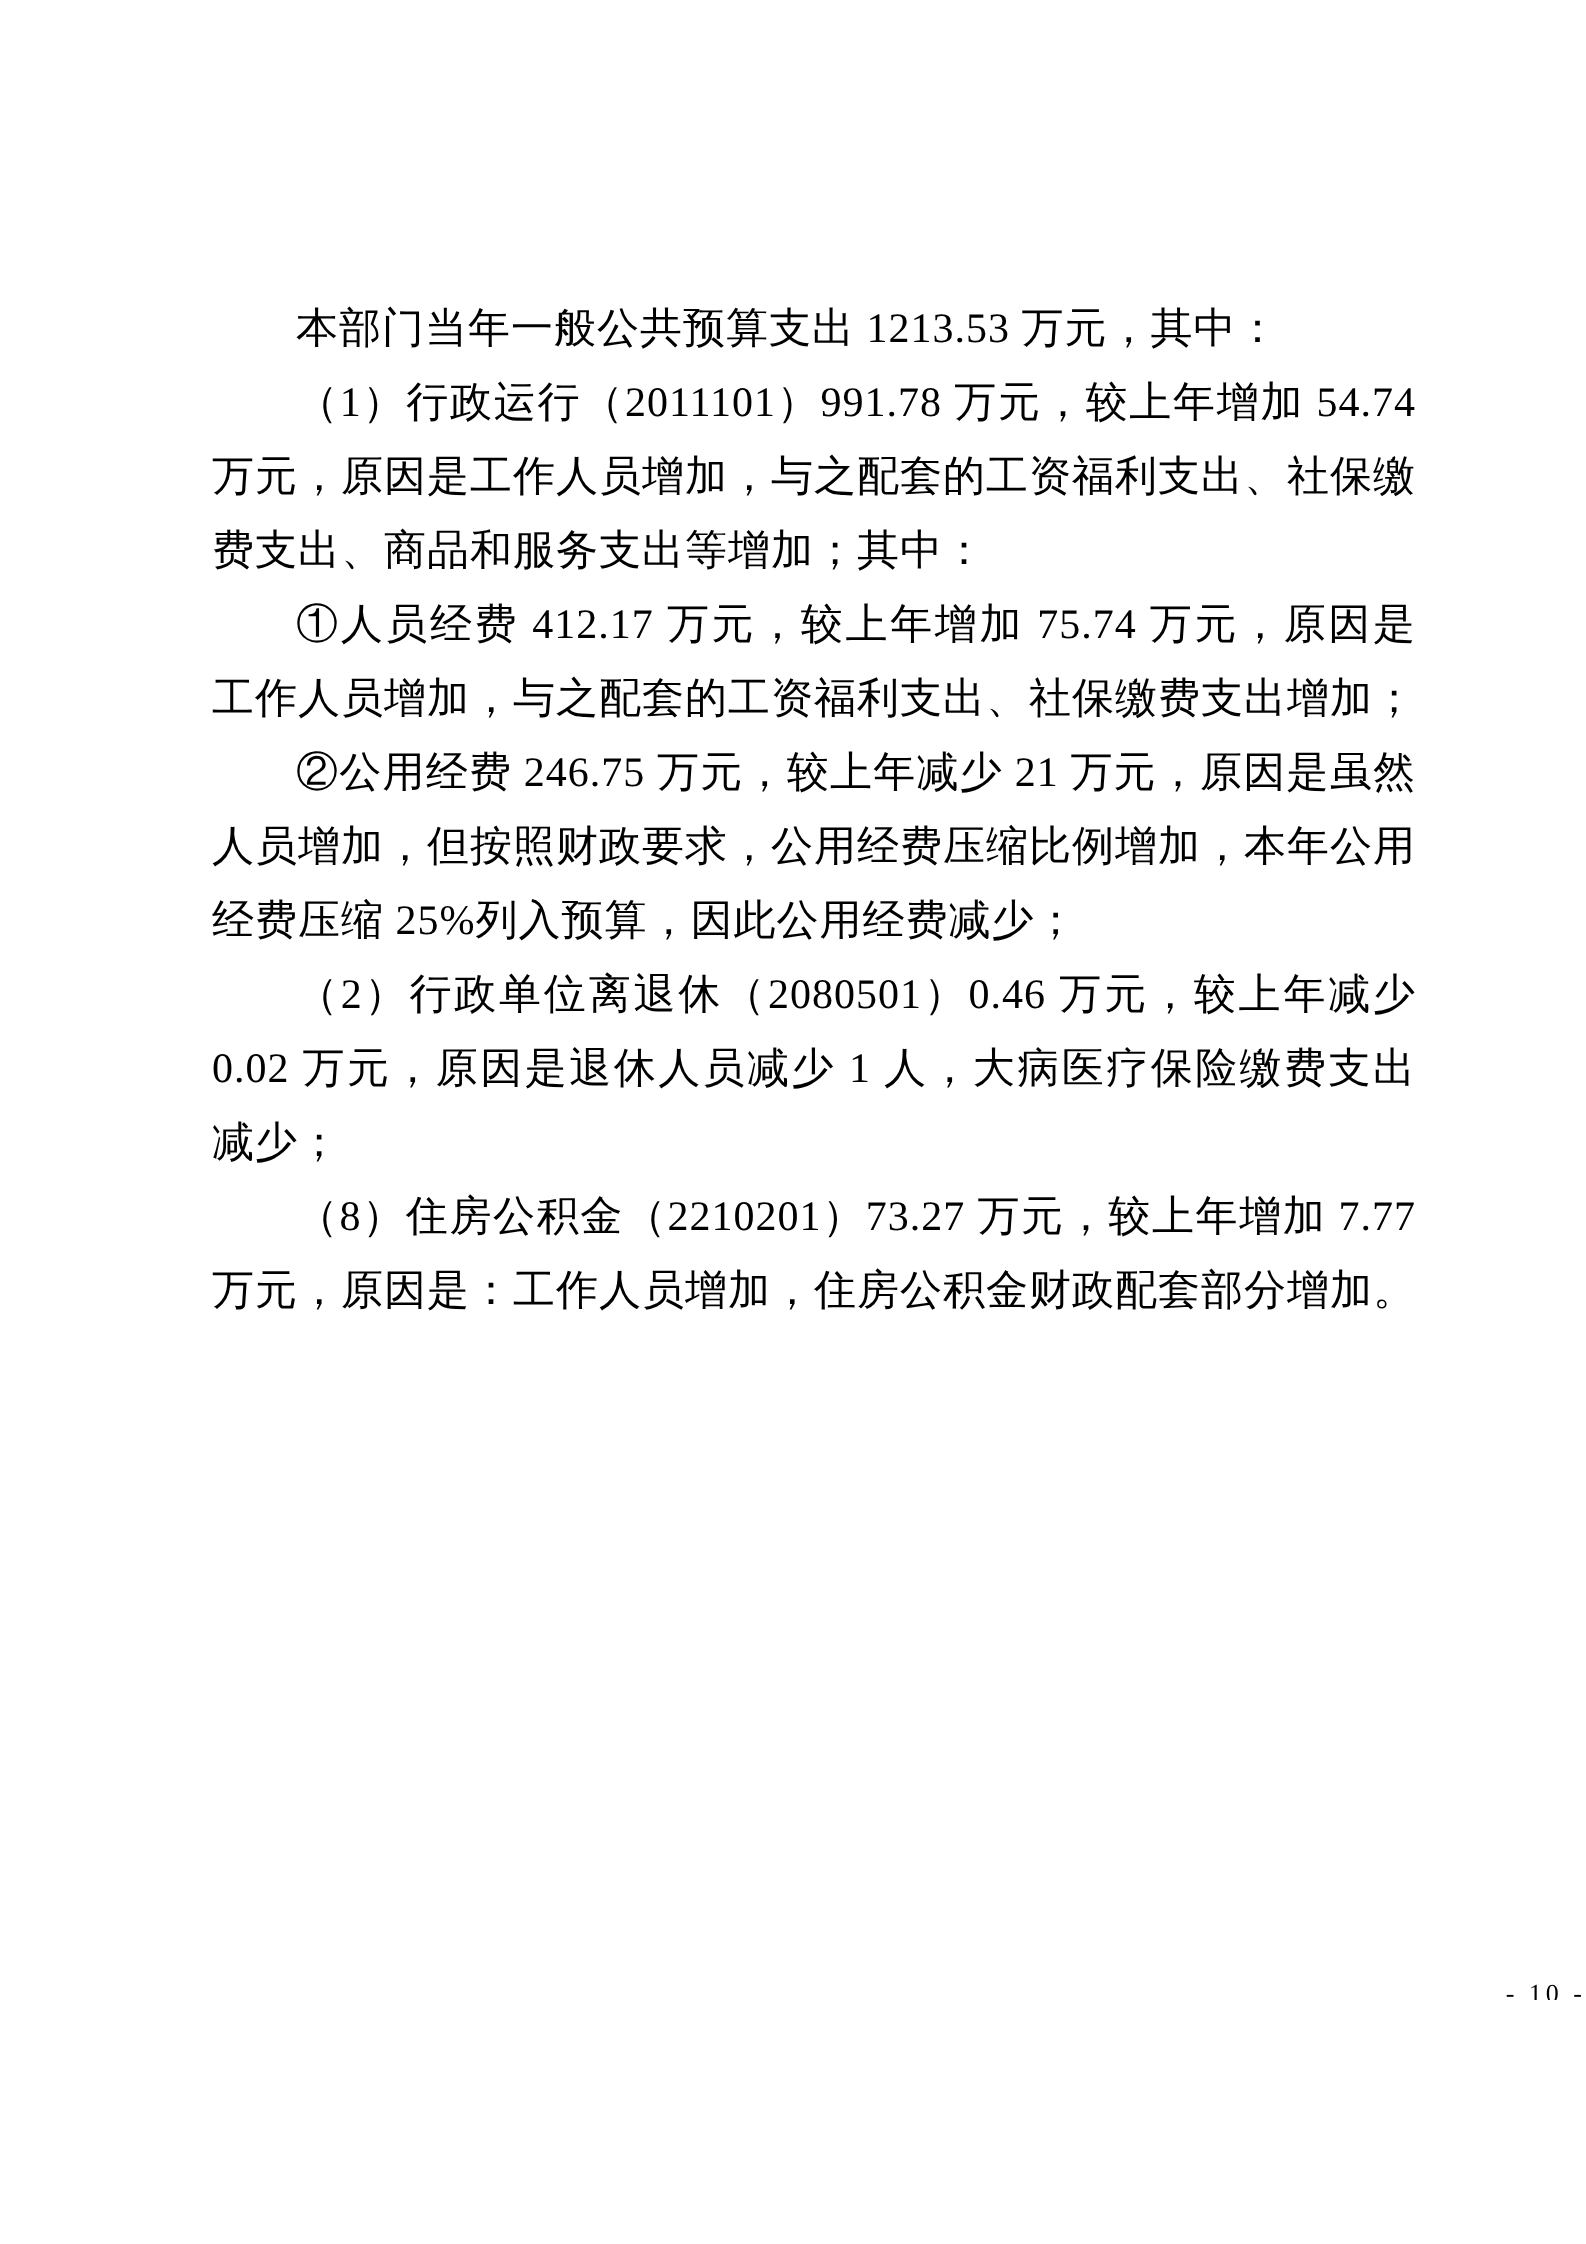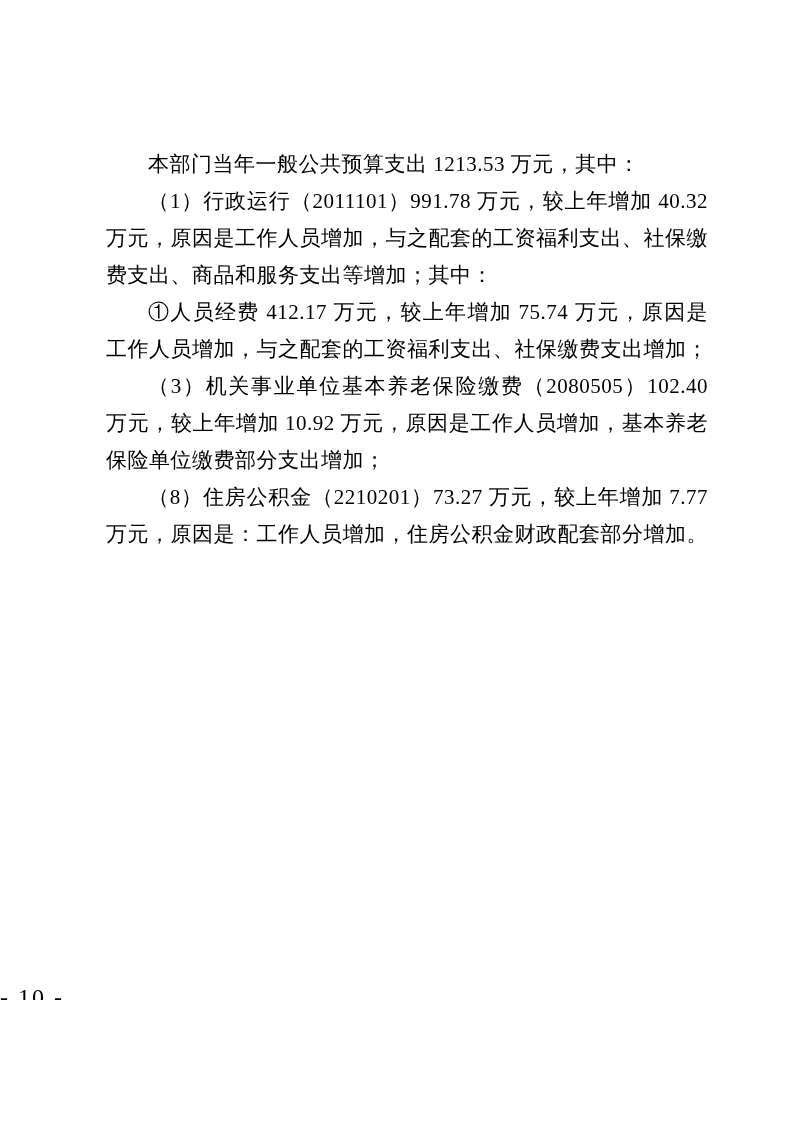--- a/index.html
+++ b/index.html
@@ -30,31 +30,32 @@
     margin: 0;
     padding: 0;
     text-indent: 2em;
     word-break: break-all;
   }
   .footer {
     position: absolute;
     left: 0;
     top: 984px;
     width: 100%;
-    text-align: left;
-    font-size: 24px;
+    text-align: right;
+    font-size: 13px;
     line-height: 26px;
     letter-spacing: 2px;
   }
 </style>
 </head>
 <body>
 
 <div class="page">
   <div class="content">
     <p>本部门当年一般公共预算支出 1213.53 万元，其中：</p>
-    <p>（1）行政运行（2011101）991.78 万元，较上年增加 40.32 万元，原因是工作人员增加，与之配套的工资福利支出、社保缴费支出、商品和服务支出等增加；其中：</p>
+    <p>（1）行政运行（2011101）991.78 万元，较上年增加 54.74 万元，原因是工作人员增加，与之配套的工资福利支出、社保缴费支出、商品和服务支出等增加；其中：</p>
     <p>①人员经费 412.17 万元，较上年增加 75.74 万元，原因是工作人员增加，与之配套的工资福利支出、社保缴费支出增加；</p>
-    <p>（3）机关事业单位基本养老保险缴费（2080505）102.40 万元，较上年增加 10.92 万元，原因是工作人员增加，基本养老保险单位缴费部分支出增加；</p>
+    <p>②公用经费 246.75 万元，较上年减少 21 万元，原因是虽然人员增加，但按照财政要求，公用经费压缩比例增加，本年公用经费压缩 25%列入预算，因此公用经费减少；</p>
+    <p>（2）行政单位离退休（2080501）0.46 万元，较上年减少 0.02 万元，原因是退休人员减少 1 人，大病医疗保险缴费支出减少；</p>
     <p>（8）住房公积金（2210201）73.27 万元，较上年增加 7.77 万元，原因是：工作人员增加，住房公积金财政配套部分增加。</p>
   </div>
   <div class="footer">- 10 -</div>
 </div>
 
 </body></html>

